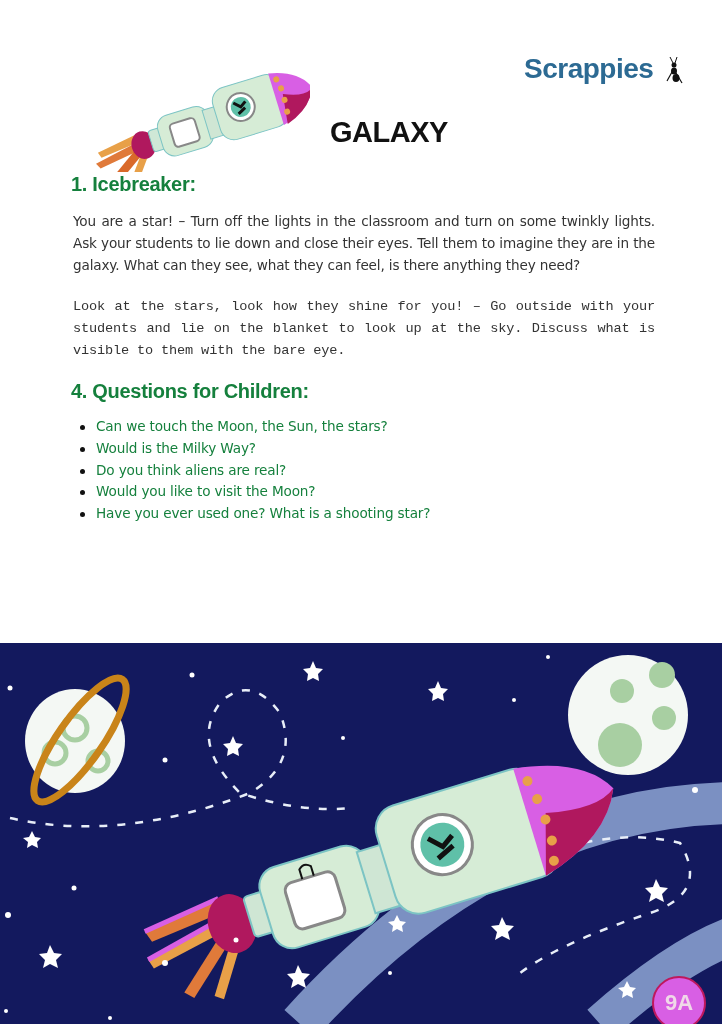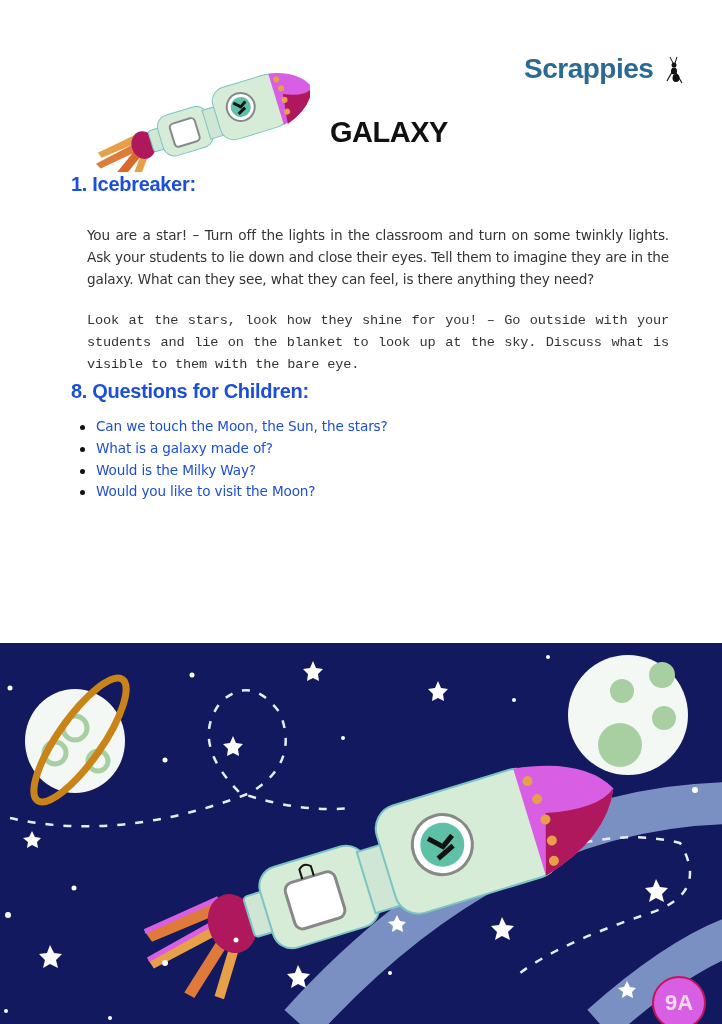--- a/index.html
+++ b/index.html
@@ -6,29 +6,29 @@
   body { width:722px; height:1024px; position:relative; overflow:hidden;
          font-family:"DejaVu Sans", sans-serif; color:#222; }
   .logo { position:absolute; left:524px; top:52px; width:160px; height:36px; }
   .logo-text { position:absolute; left:0; top:0; font-family:Liberation Sans, sans-serif;
                font-weight:bold; font-size:28px; color:#2c6a93; letter-spacing:-0.5px; line-height:34px; }
   .logo-ant { position:absolute; left:140px; top:4px; width:20px; height:28px; }
   .top-rocket { position:absolute; left:70px; top:52px; width:240px; height:120px; }
   .title { position:absolute; left:330px; top:108px; font-family:"Liberation Sans", sans-serif;
            font-weight:bold; font-size:29px; color:#111; letter-spacing:-0.5px;margin-top:8px; }
   h2 { position:absolute; margin:0; font-family:"Liberation Sans", sans-serif; font-weight:bold;
-       font-size:20px; color:#1d4ed8; letter-spacing:-0.3px; }
+       font-size:20px; color:#15803d; letter-spacing:-0.3px; }
   .h-ice { left:71px; top:173px; }
   .h-q { left:71px; top:380px; }
-  .para { position:absolute; left:71px; width:582px; margin:16px; font-size:13.6px; line-height:22px;
+  .para { position:absolute; left:71px; width:582px; margin:2px; font-size:13.6px; line-height:22px;
           color:#333; text-align:justify; letter-spacing:-0.15px; }
   .p1 { top:208px; }
   .p2 { top:294px;font-family:Liberation Mono, monospace; }
   ul.qlist { position:absolute; left:78px; top:416px; margin:0; padding:0; list-style:none; }
-  ul.qlist li { position:relative; padding-left:18px; font-size:13.6px; line-height:21.8px; color:#1d4ed8; letter-spacing:-0.15px; }
+  ul.qlist li { position:relative; padding-left:18px; font-size:13.6px; line-height:21.8px; color:#15803d; letter-spacing:-0.15px; }
   ul.qlist li::before { content:""; position:absolute; left:2px; top:9px; width:5px; height:5px; border-radius:50%; background:#111; }
   .space { position:absolute; left:0; top:643px; width:722px; height:381px; background:#13195e; overflow:hidden; }
   .space svg { position:absolute; left:0; top:0; }
   .badge { position:absolute; left:652px; top:976px; width:54px; height:54px; border-radius:50%;
            background:#d85fe4; border:2px solid #be185d; box-sizing:border-box;
            display:flex; align-items:center; justify-content:center;
            font-family:"Liberation Sans", sans-serif; font-weight:bold; font-size:22px; color:#f0d8e8; }
 </style>
 </head>
 <body>
@@ -74,26 +74,27 @@
     <circle cx="213" cy="88" r="3" fill="#e8a048"></circle>
   </g>
 </svg>
 
 <div class="title">GALAXY</div>
 
 <h2 class="h-ice">1. Icebreaker:</h2>
 <p class="para p1">You are a star! – Turn off the lights in the classroom and turn on some twinkly lights. Ask your students to lie down and close their eyes. Tell them to imagine they are in the galaxy. What can they see, what they can feel, is there anything they need?</p>
 <p class="para p2">Look at the stars, look how they shine for you! – Go outside with your students and lie on the blanket to look up at the sky. Discuss what is visible to them with the bare eye.</p>
 
-<h2 class="h-q">8. Questions for Children:</h2>
+<h2 class="h-q">4. Questions for Children:</h2>
 <ul class="qlist">
   <li>Can we touch the Moon, the Sun, the stars?</li>
-  <li>What is a galaxy made of?</li>
   <li>Would is the Milky Way?</li>
+  <li>Do you think aliens are real?</li>
   <li>Would you like to visit the Moon?</li>
+  <li>Have you ever used one? What is a shooting star?</li>
 </ul>
 
 <div class="space">
   <svg width="722" height="381" viewBox="0 0 722 381">
 
     <path d="M300 381 Q500 160 740 160" stroke="#8ea6d4" stroke-width="42" fill="none" opacity="0.85"></path>
     <path d="M600 381 Q680 310 740 290" stroke="#8ea6d4" stroke-width="38" fill="none" opacity="0.85"></path>
 
     <path d="M10 175 Q120 200 250 150 Q300 120 280 70 Q250 30 220 60 Q190 100 240 150 Q300 170 350 165" stroke="#e8eef8" stroke-width="2.5" stroke-dasharray="8 10" fill="none"></path>
     <path d="M500 230 Q600 180 680 200 Q710 250 650 270 Q560 300 520 330" stroke="#e8eef8" stroke-width="2.5" stroke-dasharray="8 10" fill="none"></path>

